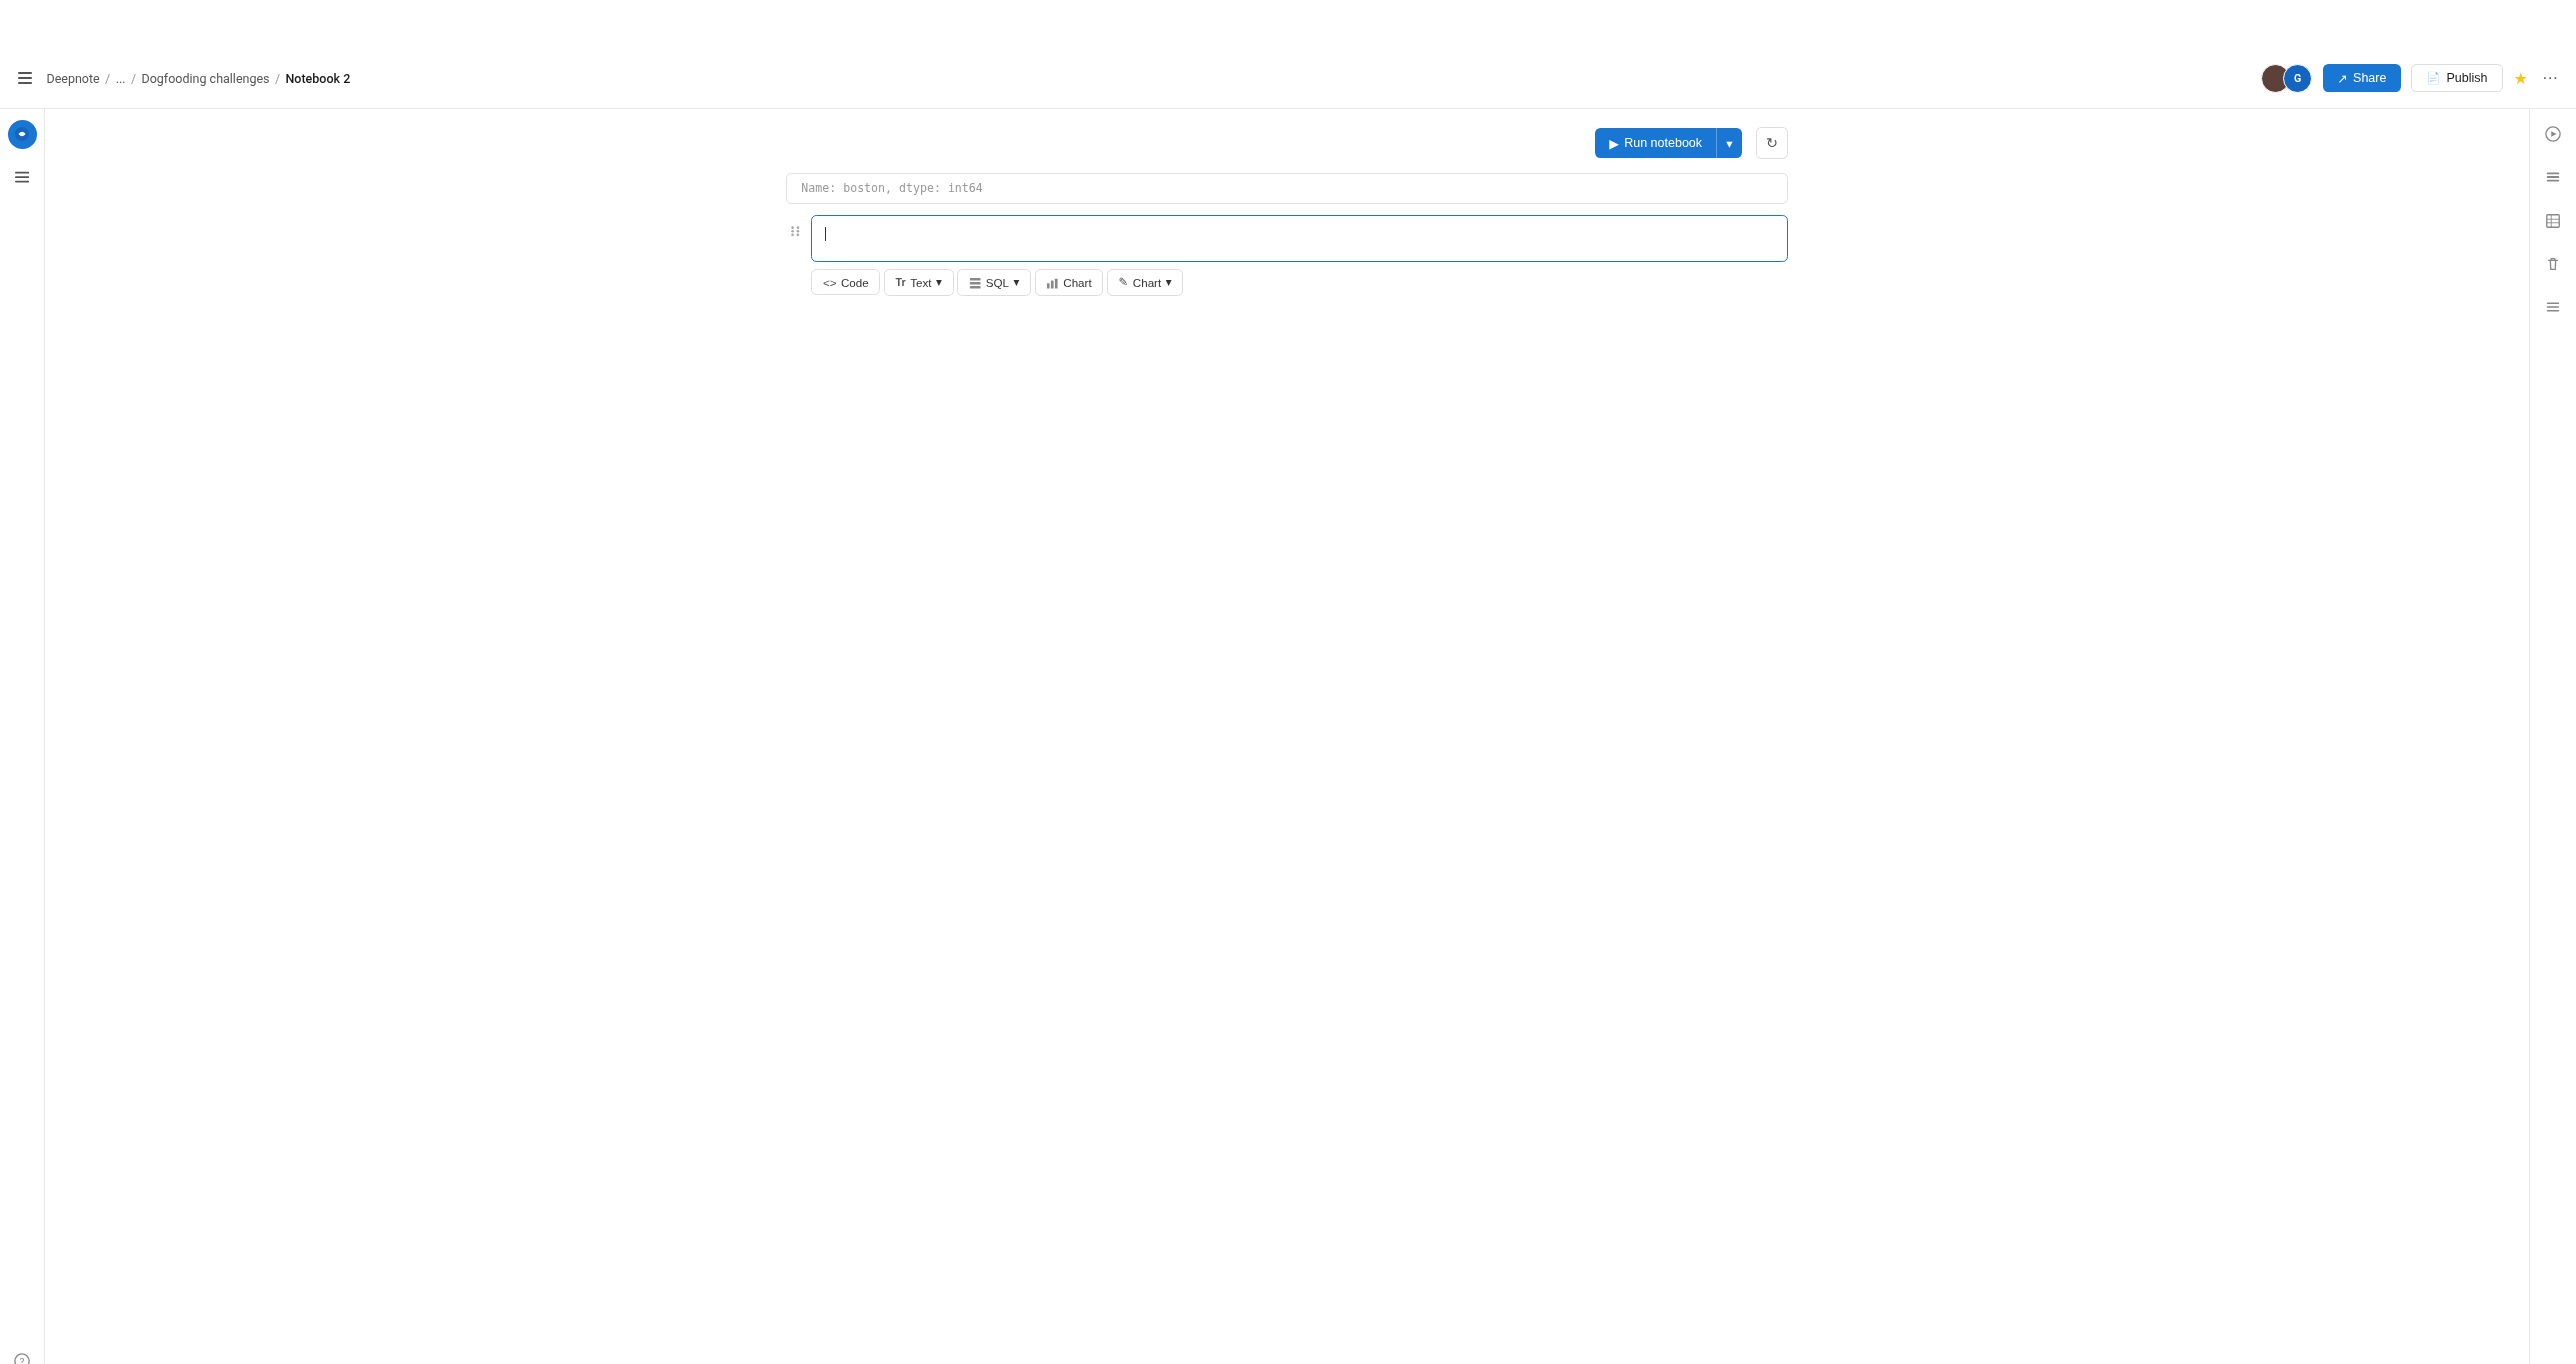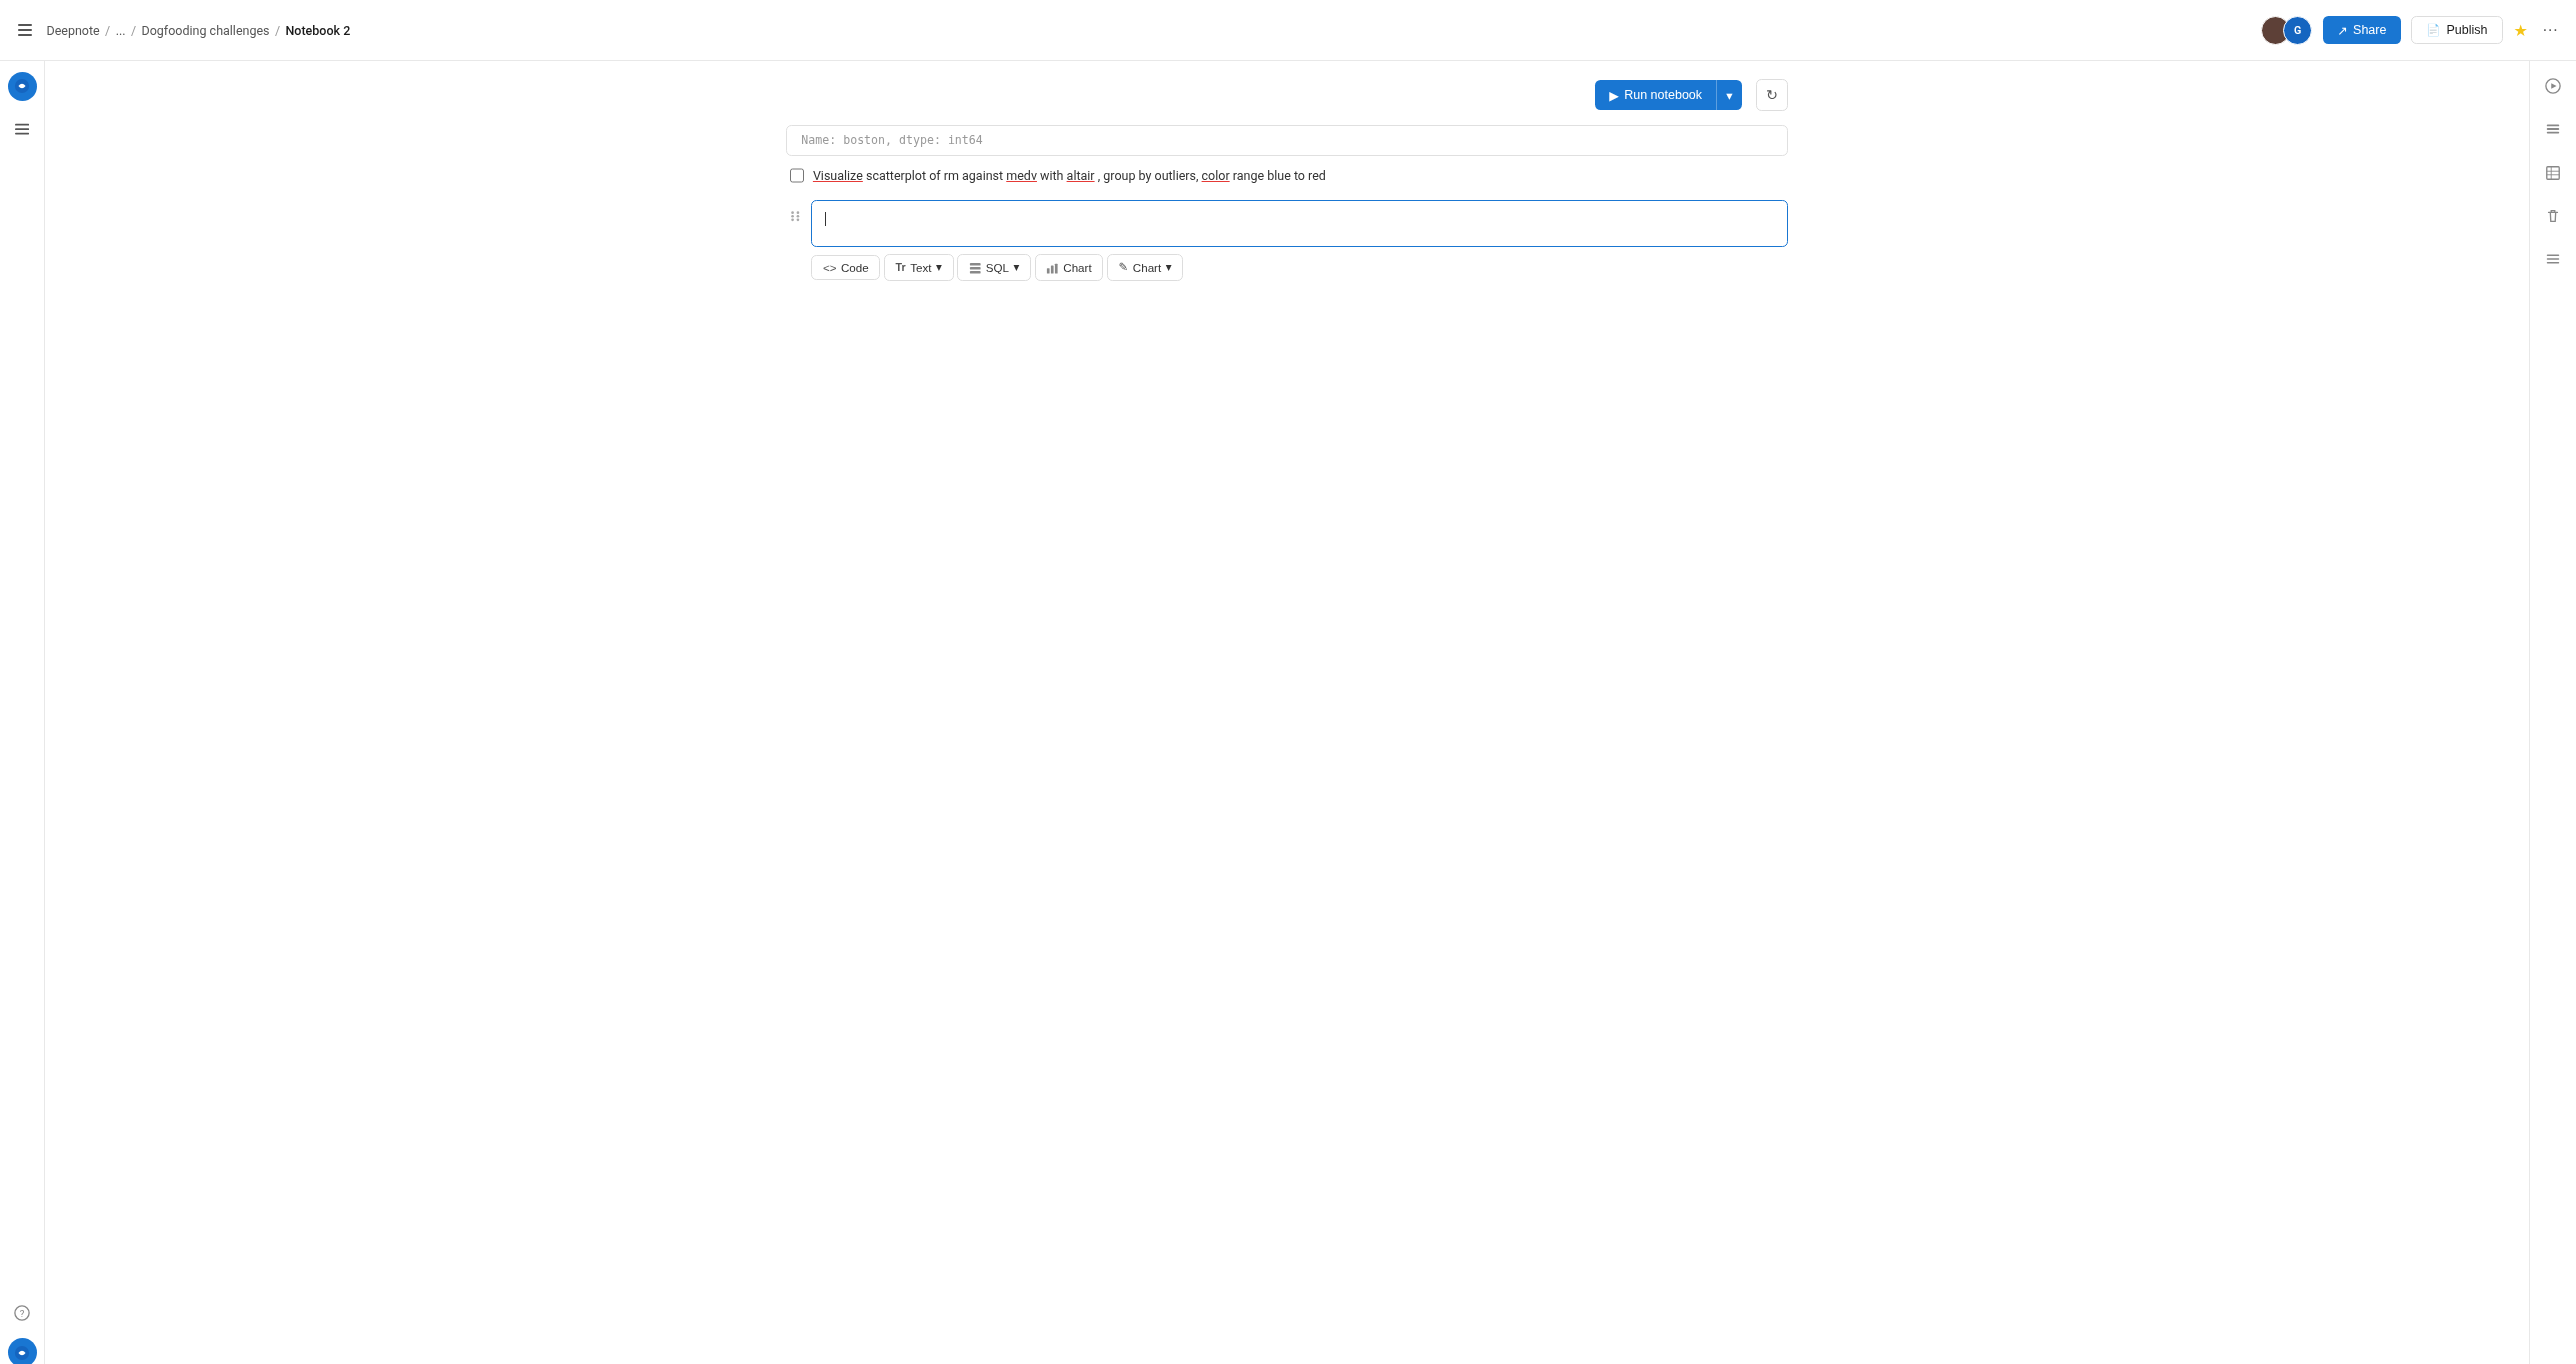--- a/index.html
+++ b/index.html
@@ -14,20 +14,21 @@
 
     
     .topbar {
       display: flex;
       align-items: center;
       justify-content: space-between;
       height: 61px;
       padding: 0 14.3px;
       border-bottom: 0.9px solid #e8e8e8;
       background: #fff;
+      margin-top: 48px;
     }
     .topbar-left {
       display: flex;
       align-items: center;
       gap: 7.2px;
     }
     .menu-icon {
       width: 25px;
       height: 25px;
       display: flex;
@@ -480,33 +481,20 @@
         </button>
         <button class="refresh-btn">
           <span>↻</span>
         </button>
       </div>
 
       <div class="faded-cell">
         <span>Name: boston, dtype: int64</span>
       </div>
 
-      <div class="checkbox-row">
-        <input type="checkbox" style="">
-        <span class="checkbox-label">
-          <span class="underline-red">Visualize</span>
-          <span> scatterplot of rm against </span>
-          <span class="underline-red">medv</span>
-          <span> with </span>
-          <span class="underline-red">altair</span>
-          <span>, group by outliers, </span>
-          <span class="underline-red">color</span>
-          <span> range blue to red</span>
-        </span>
-      </div>
 
       <div class="cell-container">
         <div class="cell-drag-handle">
           <svg width="12.5" height="12.5" viewBox="0 0 14 14" fill="none">
             <circle cx="4" cy="3" r="1.5" fill="#aaa"></circle>
             <circle cx="10" cy="3" r="1.5" fill="#aaa"></circle>
             <circle cx="4" cy="7" r="1.5" fill="#aaa"></circle>
             <circle cx="10" cy="7" r="1.5" fill="#aaa"></circle>
             <circle cx="4" cy="11" r="1.5" fill="#aaa"></circle>
             <circle cx="10" cy="11" r="1.5" fill="#aaa"></circle>

